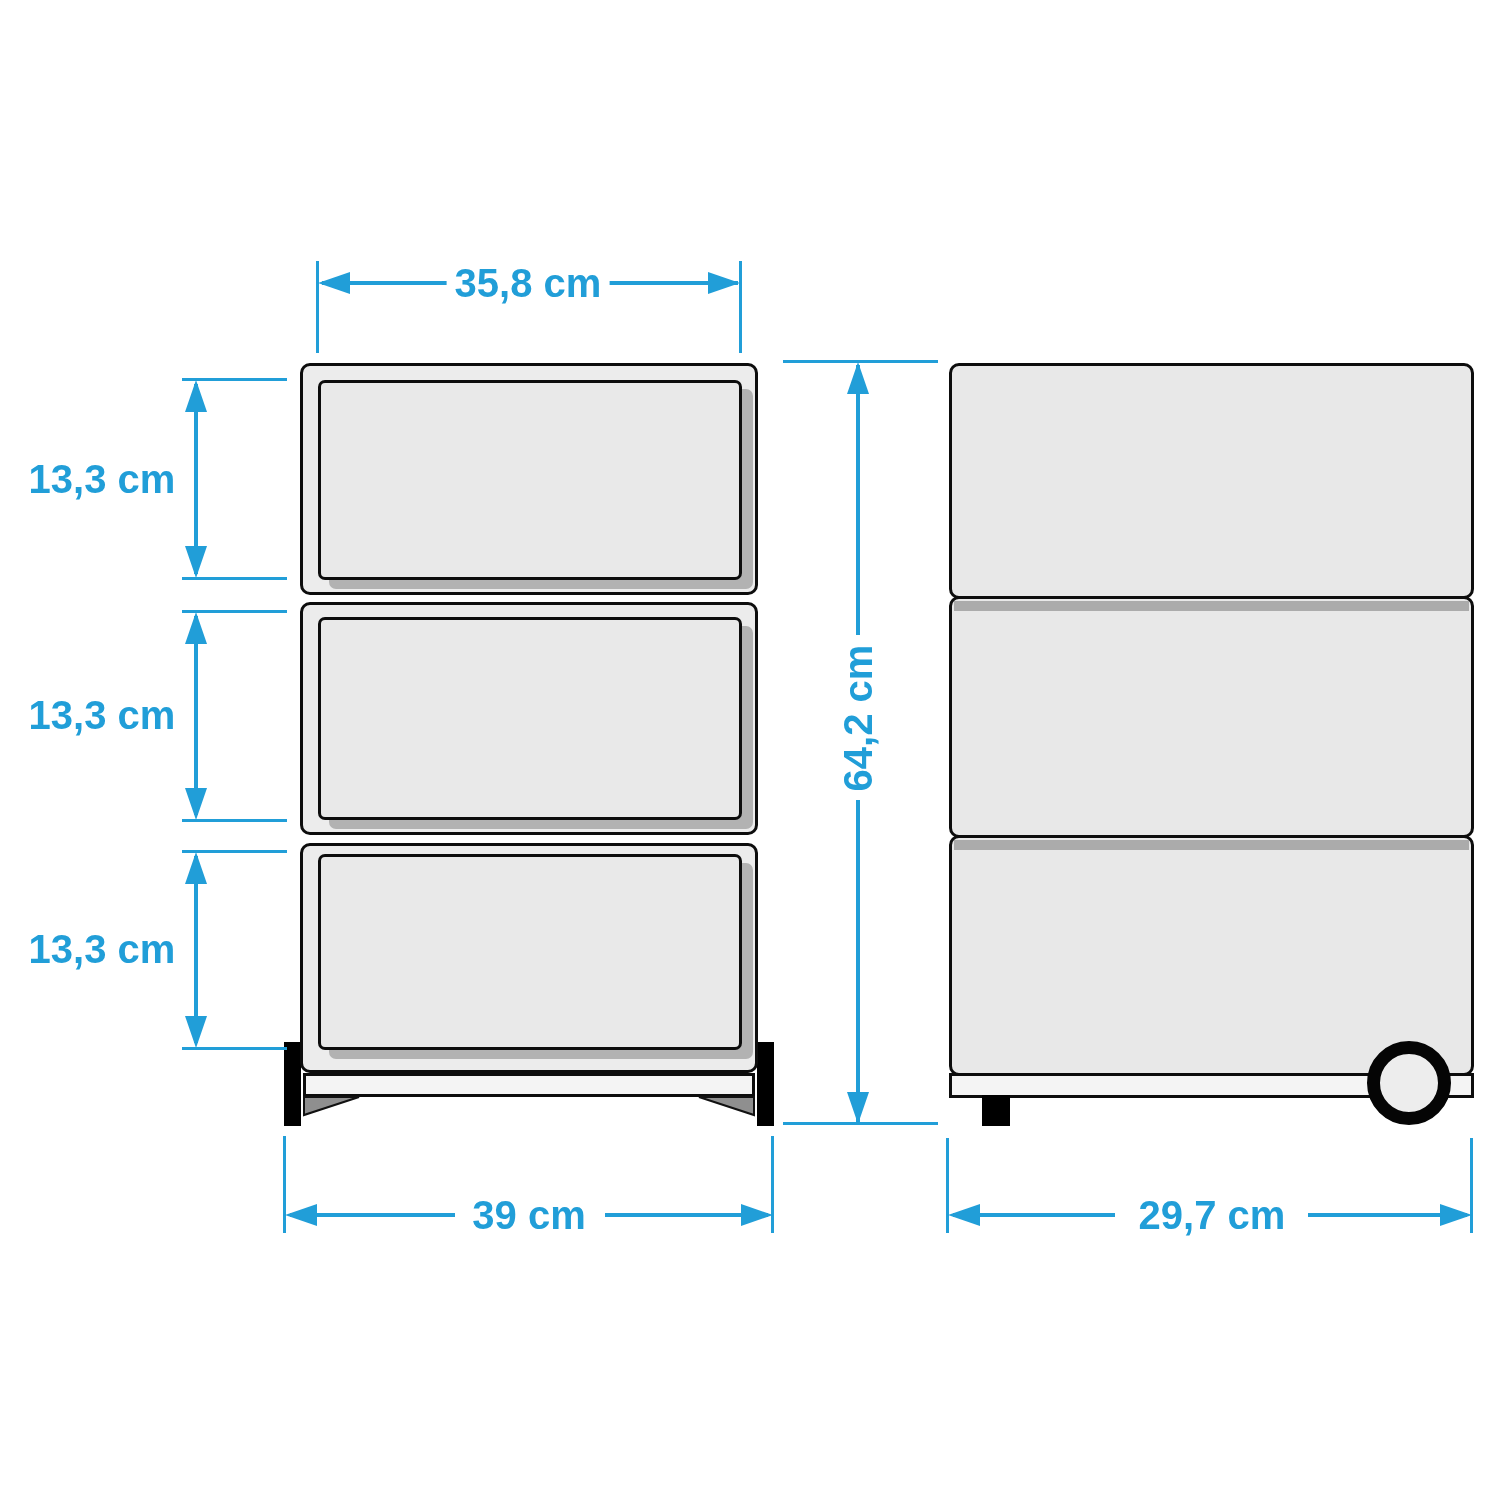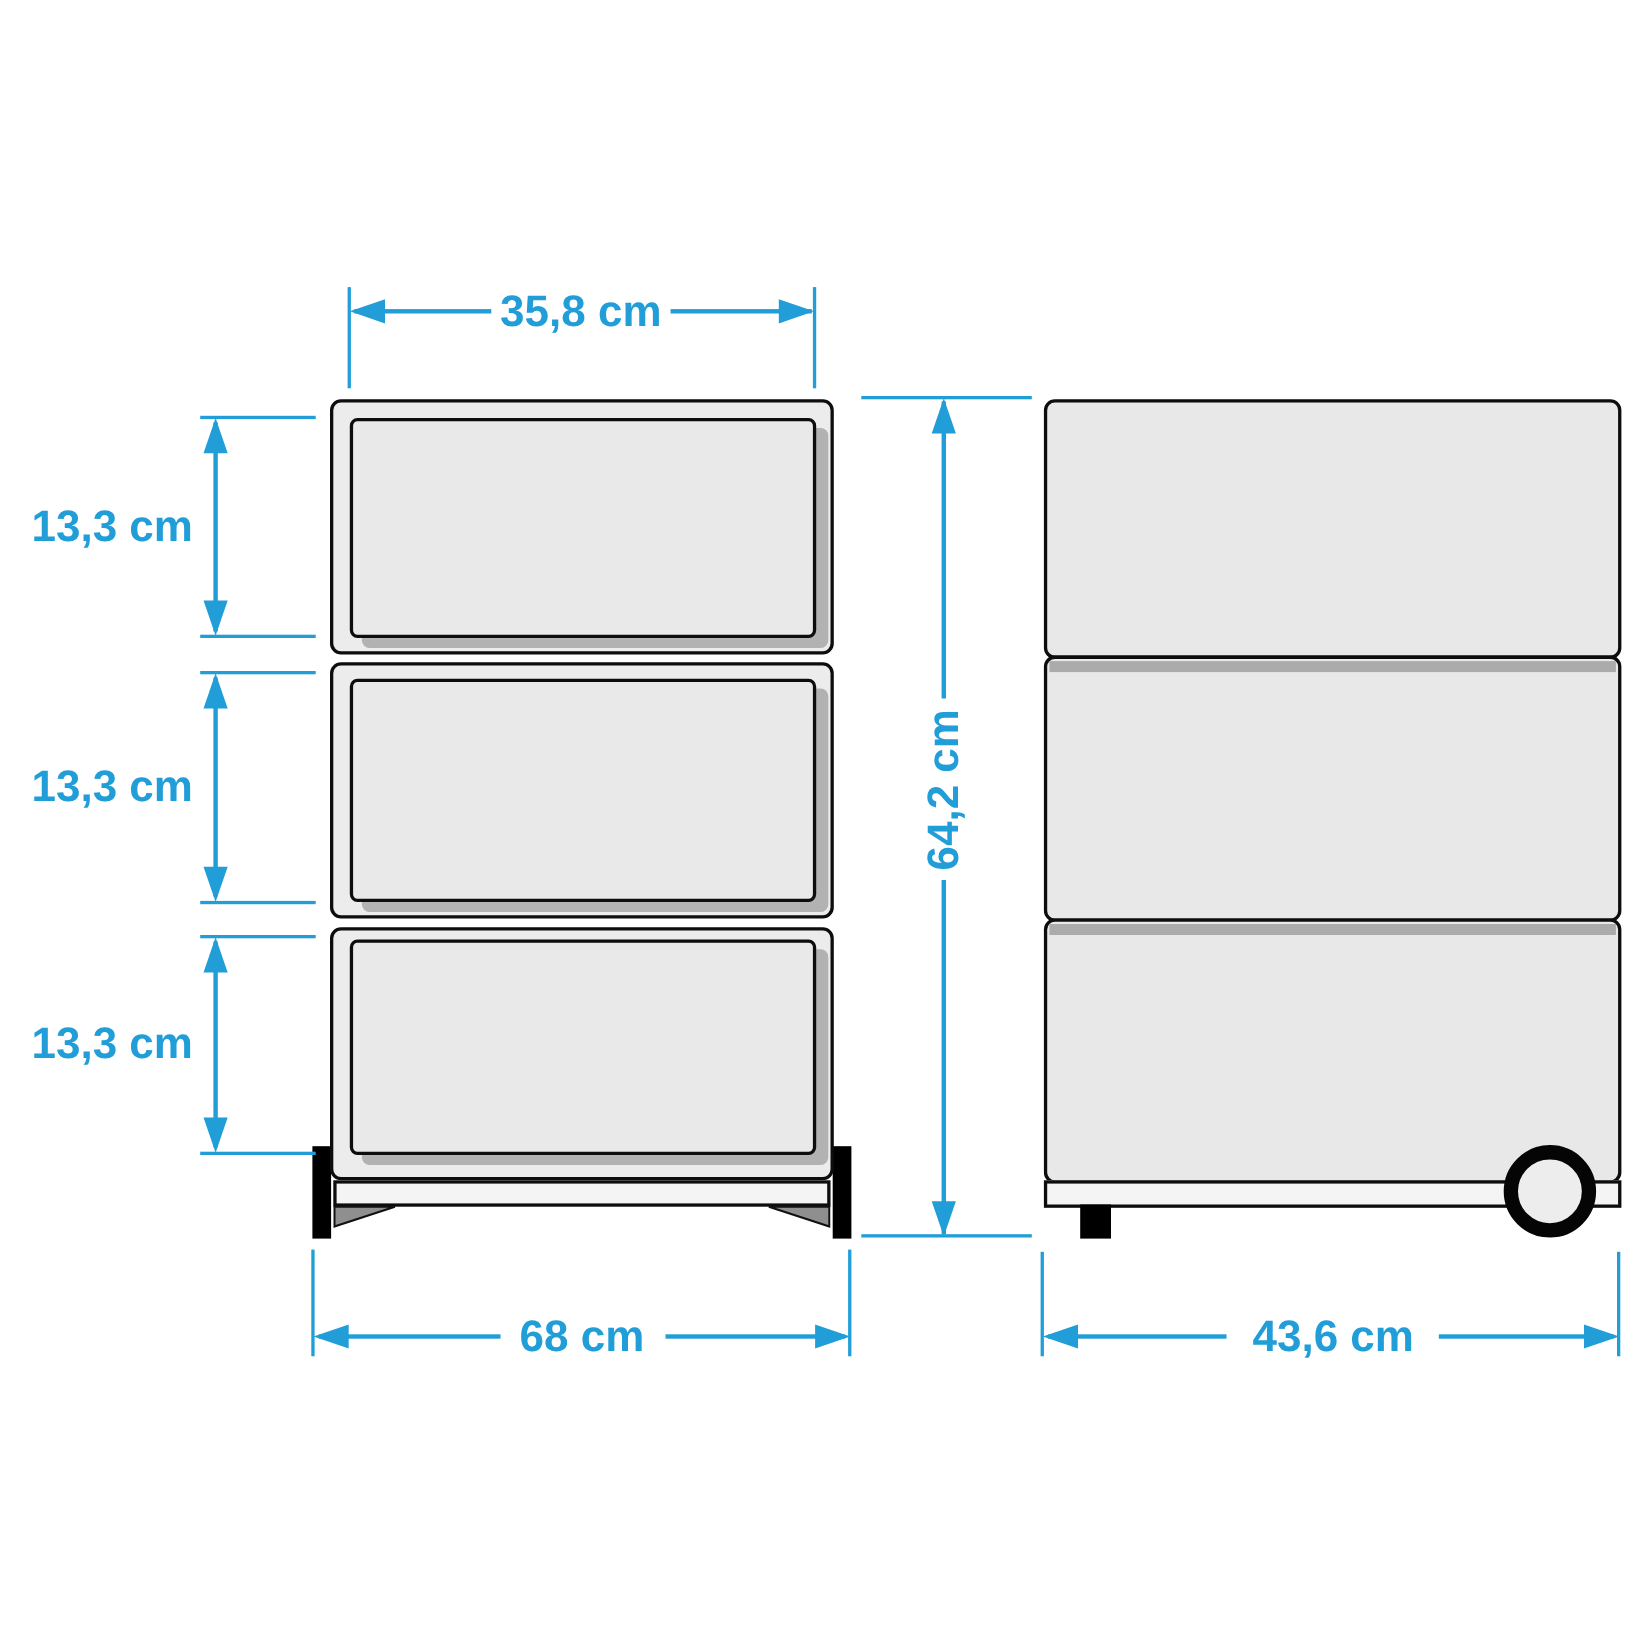--- a/index.html
+++ b/index.html
@@ -121,36 +121,36 @@
     <div class="abs dim-label" style="left:102px;top:949px;">13,3 cm</div>
   </div>
 
   <div>
     <div class="abs ext-v" style="left:283px;top:1136px;height:97px;"></div>
     <div class="abs ext-v" style="left:771px;top:1136px;height:97px;"></div>
     <div class="abs dl-h" style="left:290px;top:1213px;width:165px;"></div>
     <div class="abs dl-h" style="left:605px;top:1213px;width:163px;"></div>
     <div class="abs ar ar-left" style="left:285px;top:1204px;"></div>
     <div class="abs ar ar-right" style="left:741px;top:1204px;"></div>
-    <div class="abs dim-label" style="left:529px;top:1215px;">68 cm</div>
+    <div class="abs dim-label" style="left:529px;top:1215px;">39 cm</div>
   </div>
 
   <div>
     <div class="abs ext-h" style="left:783px;top:360px;width:155px;"></div>
     <div class="abs ext-h" style="left:783px;top:1122px;width:155px;"></div>
     <div class="abs dl-v" style="left:856px;top:365px;height:270px;"></div>
     <div class="abs dl-v" style="left:856px;top:800px;height:322px;"></div>
     <div class="abs ar ar-up" style="left:847px;top:362px;"></div>
     <div class="abs ar ar-down" style="left:847px;top:1092px;"></div>
     <div class="abs dim-label vert" style="left:858px;top:718px;">64,2 cm</div>
   </div>
 
   <div>
     <div class="abs ext-v" style="left:946px;top:1138px;height:95px;"></div>
     <div class="abs ext-v" style="left:1470px;top:1138px;height:95px;"></div>
     <div class="abs dl-h" style="left:953px;top:1213px;width:162px;"></div>
     <div class="abs dl-h" style="left:1308px;top:1213px;width:159px;"></div>
     <div class="abs ar ar-left" style="left:948px;top:1204px;"></div>
     <div class="abs ar ar-right" style="left:1440px;top:1204px;"></div>
-    <div class="abs dim-label" style="left:1212px;top:1215px;">43,6 cm</div>
+    <div class="abs dim-label" style="left:1212px;top:1215px;">29,7 cm</div>
   </div>
 
 </div>
 
 </body></html>

